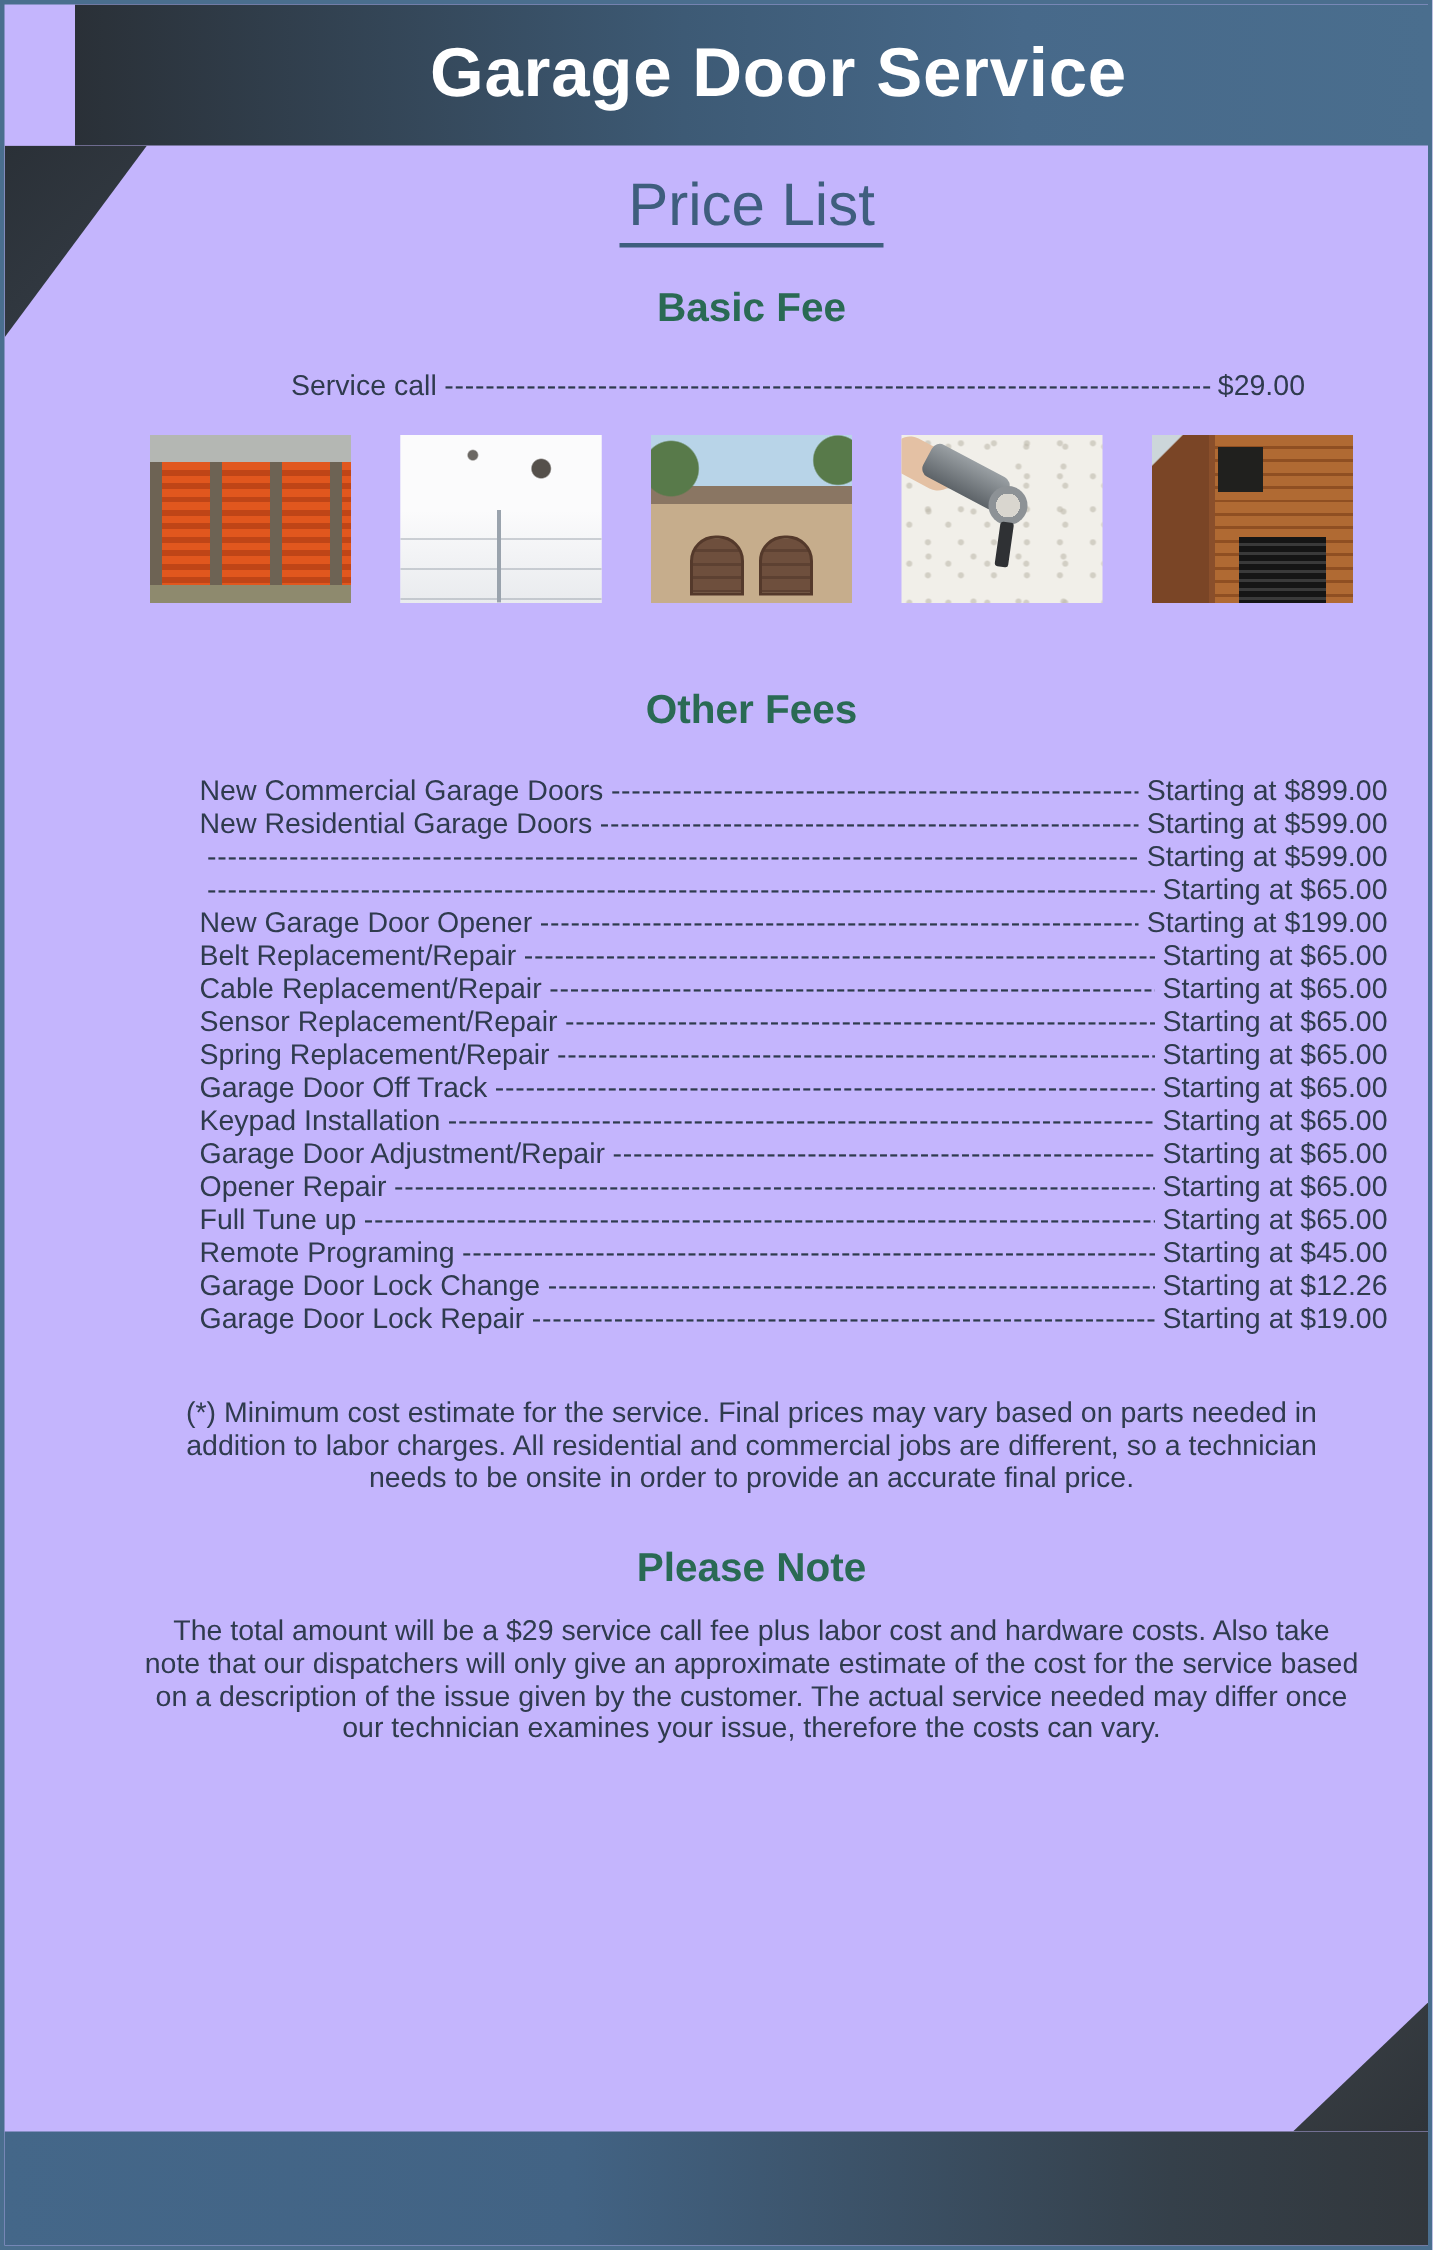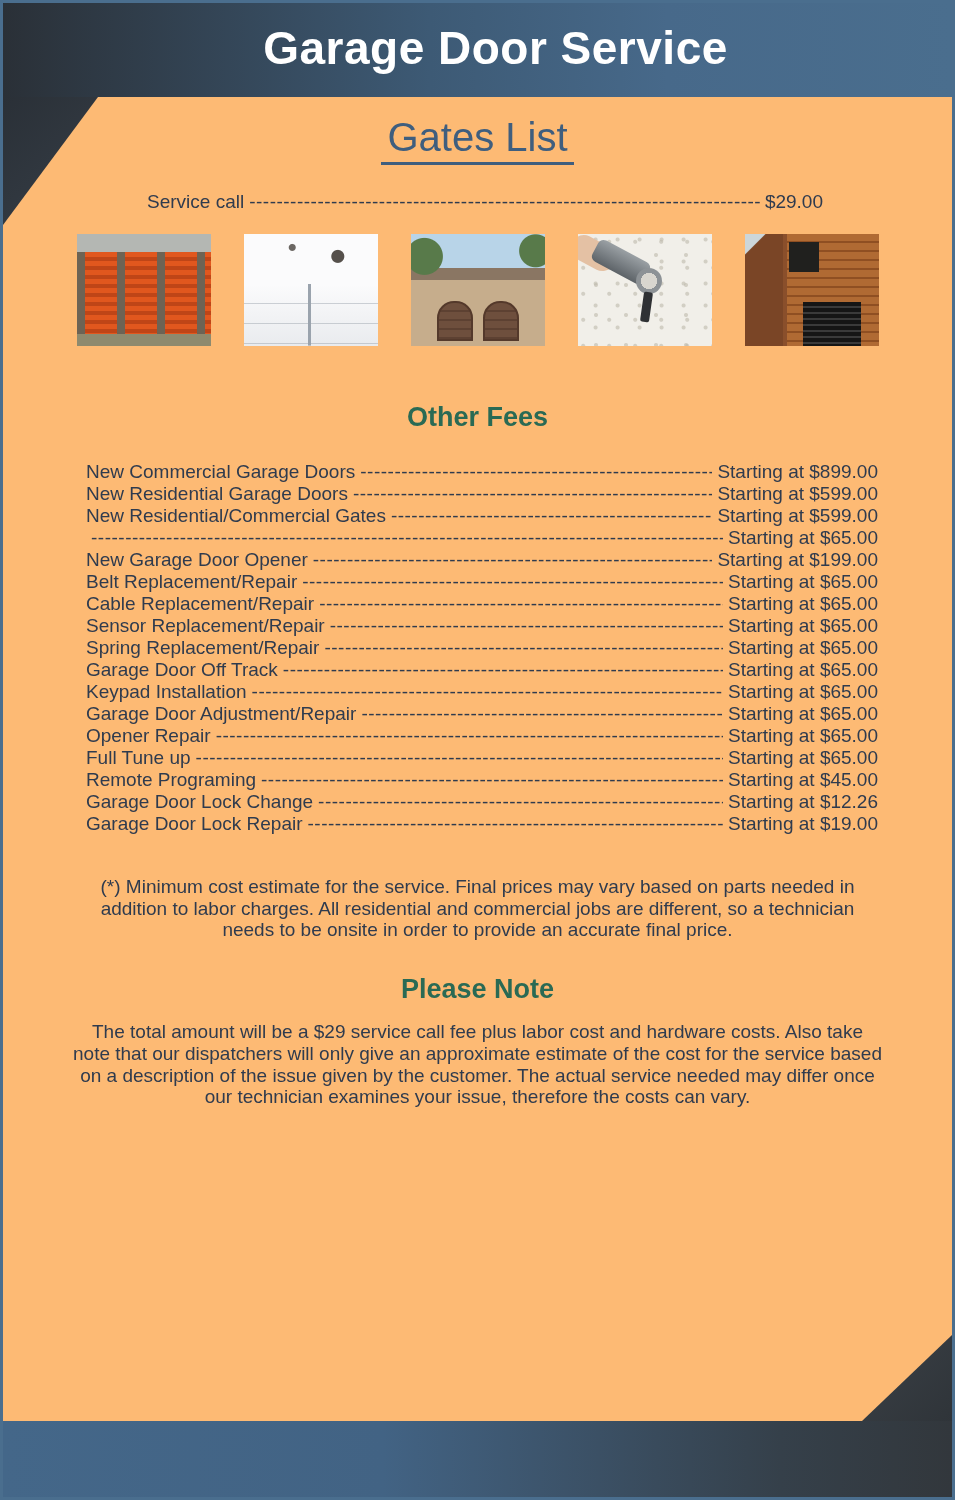--- a/index.html
+++ b/index.html
@@ -9,23 +9,24 @@
     --header-blue:#4a6e8e;
     --dark:#2b3138;
     --border-blue:#4a6e8e;
   }
   *{box-sizing:border-box;margin:0;padding:0;}
   html,body{margin:0;padding:0;background:#fff;}
   body{font-family:"Liberation Sans",sans-serif;color:var(--text);}
   .page{
     position:relative;
     width:955px;height:1500px;
-    background:#fdba74;
+    background:#c4b5fd;
     border:3px solid var(--border-blue);
     overflow:hidden;
+    padding-left:47px;
   }
   
   .header{
     height:94px;
     background:linear-gradient(90deg,#2a3037 0%,#3d5a75 45%,#47698a 70%,#4a6e8e 100%);
     display:flex;align-items:center;justify-content:center;
   }
   .header-title{
     color:#fff;font-size:46px;font-weight:bold;letter-spacing:.5px;
     padding-left:36px;padding-bottom:4px;
@@ -172,23 +173,24 @@
 <body>
 
 <div class="page">
 
   <div class="header">
     <div class="header-title">Garage Door Service</div>
   </div>
   <div class="corner-tl"></div>
 
   <div class="doc-title">
-    <span>Gates List</span>
+    <span>Price List</span>
   </div>
 
+  <h2 class="section-heading h-basic">Basic Fee</h2>
 
   <div class="fee-row service-row">
     <span class="fee-label">Service call</span>
     <span class="dashes">--------------------------------------------------------------------------------------------------------------------------------------------------------------------------------------------------------</span>
     <span class="fee-price">$29.00</span>
   </div>
 
   <div class="photos">
     <div class="photo photo-storage" title="orange roll-up storage garage doors"></div>
     <div class="photo photo-interior" title="white garage interior with ceiling opener"></div>
@@ -214,21 +216,20 @@
         <span class="fee-label">New Commercial Garage Doors</span>
         <span class="dashes">--------------------------------------------------------------------------------------------------------------------------------------------------------------------------------------------------------</span>
         <span class="fee-price">Starting at $899.00</span>
       </div>
       <div class="fee-row">
         <span class="fee-label">New Residential Garage Doors</span>
         <span class="dashes">--------------------------------------------------------------------------------------------------------------------------------------------------------------------------------------------------------</span>
         <span class="fee-price">Starting at $599.00</span>
       </div>
       <div class="fee-row">
-        <span class="fee-label">New Residential/Commercial Gates</span>
         <span class="dashes">--------------------------------------------------------------------------------------------------------------------------------------------------------------------------------------------------------</span>
         <span class="fee-price">Starting at $599.00</span>
       </div>
       <div class="fee-row">
         <span class="dashes">--------------------------------------------------------------------------------------------------------------------------------------------------------------------------------------------------------</span>
         <span class="fee-price">Starting at $65.00</span>
       </div>
       <div class="fee-row">
         <span class="fee-label">New Garage Door Opener</span>
         <span class="dashes">--------------------------------------------------------------------------------------------------------------------------------------------------------------------------------------------------------</span>

